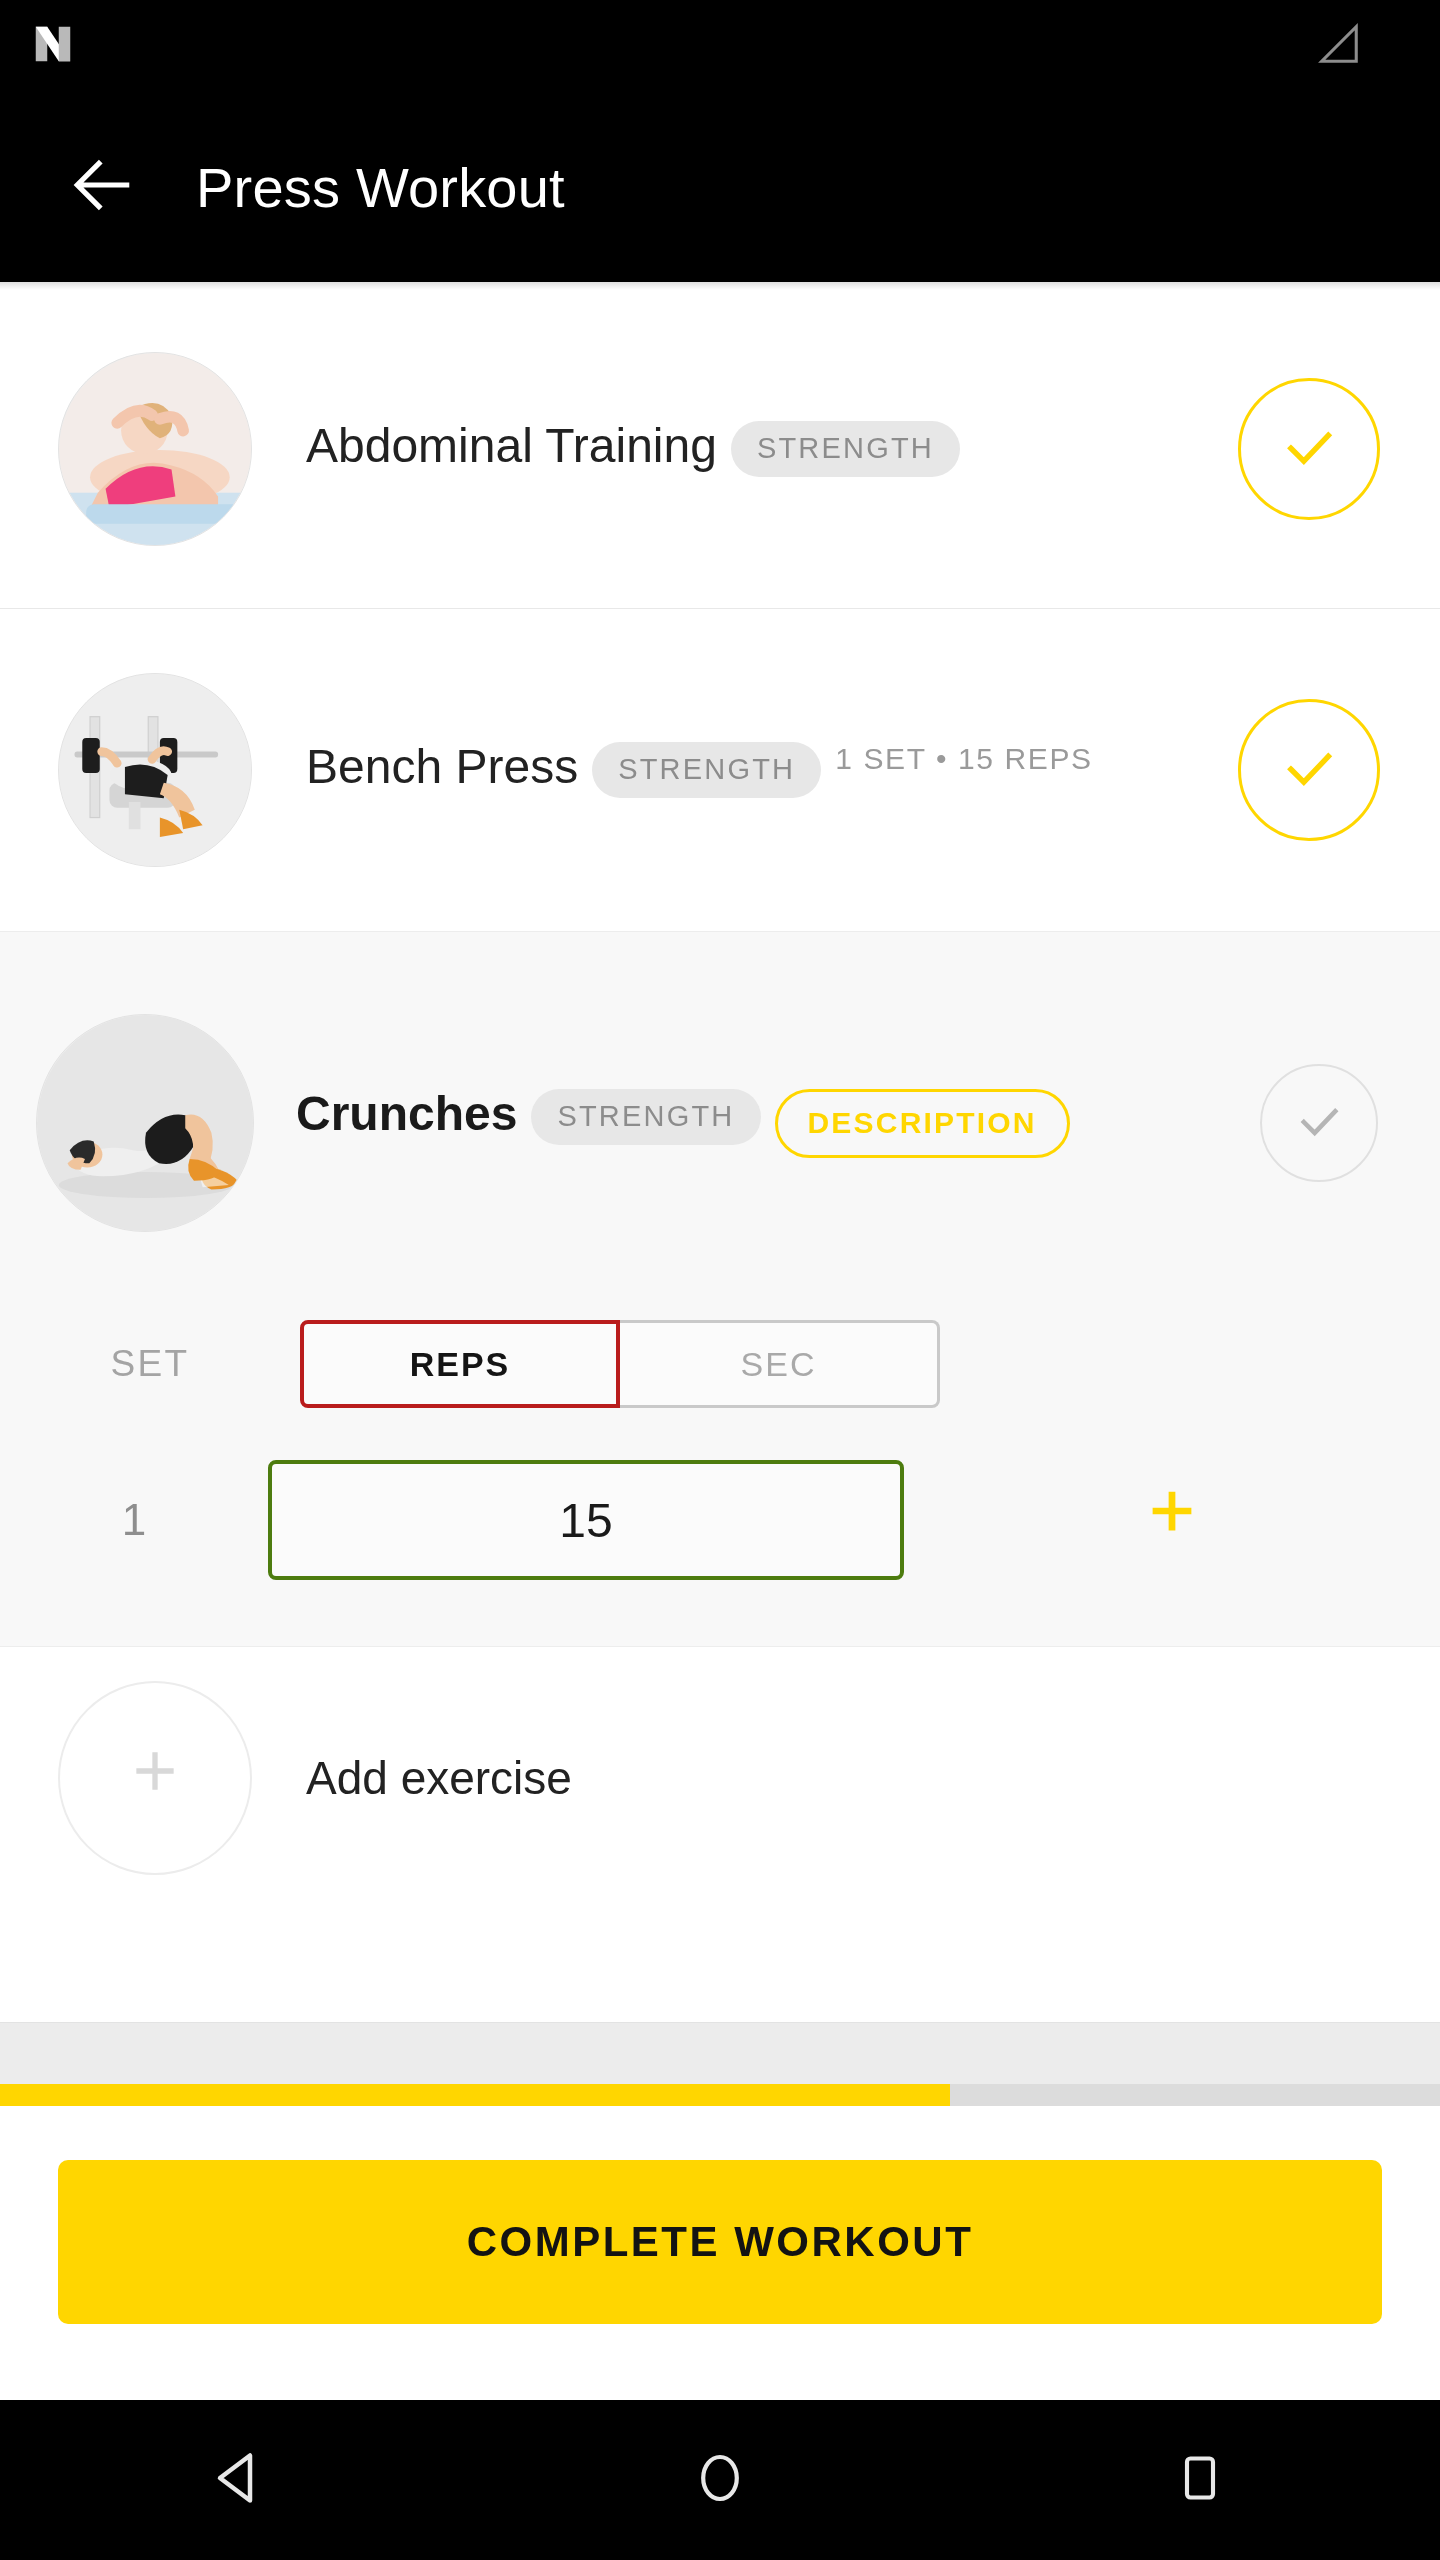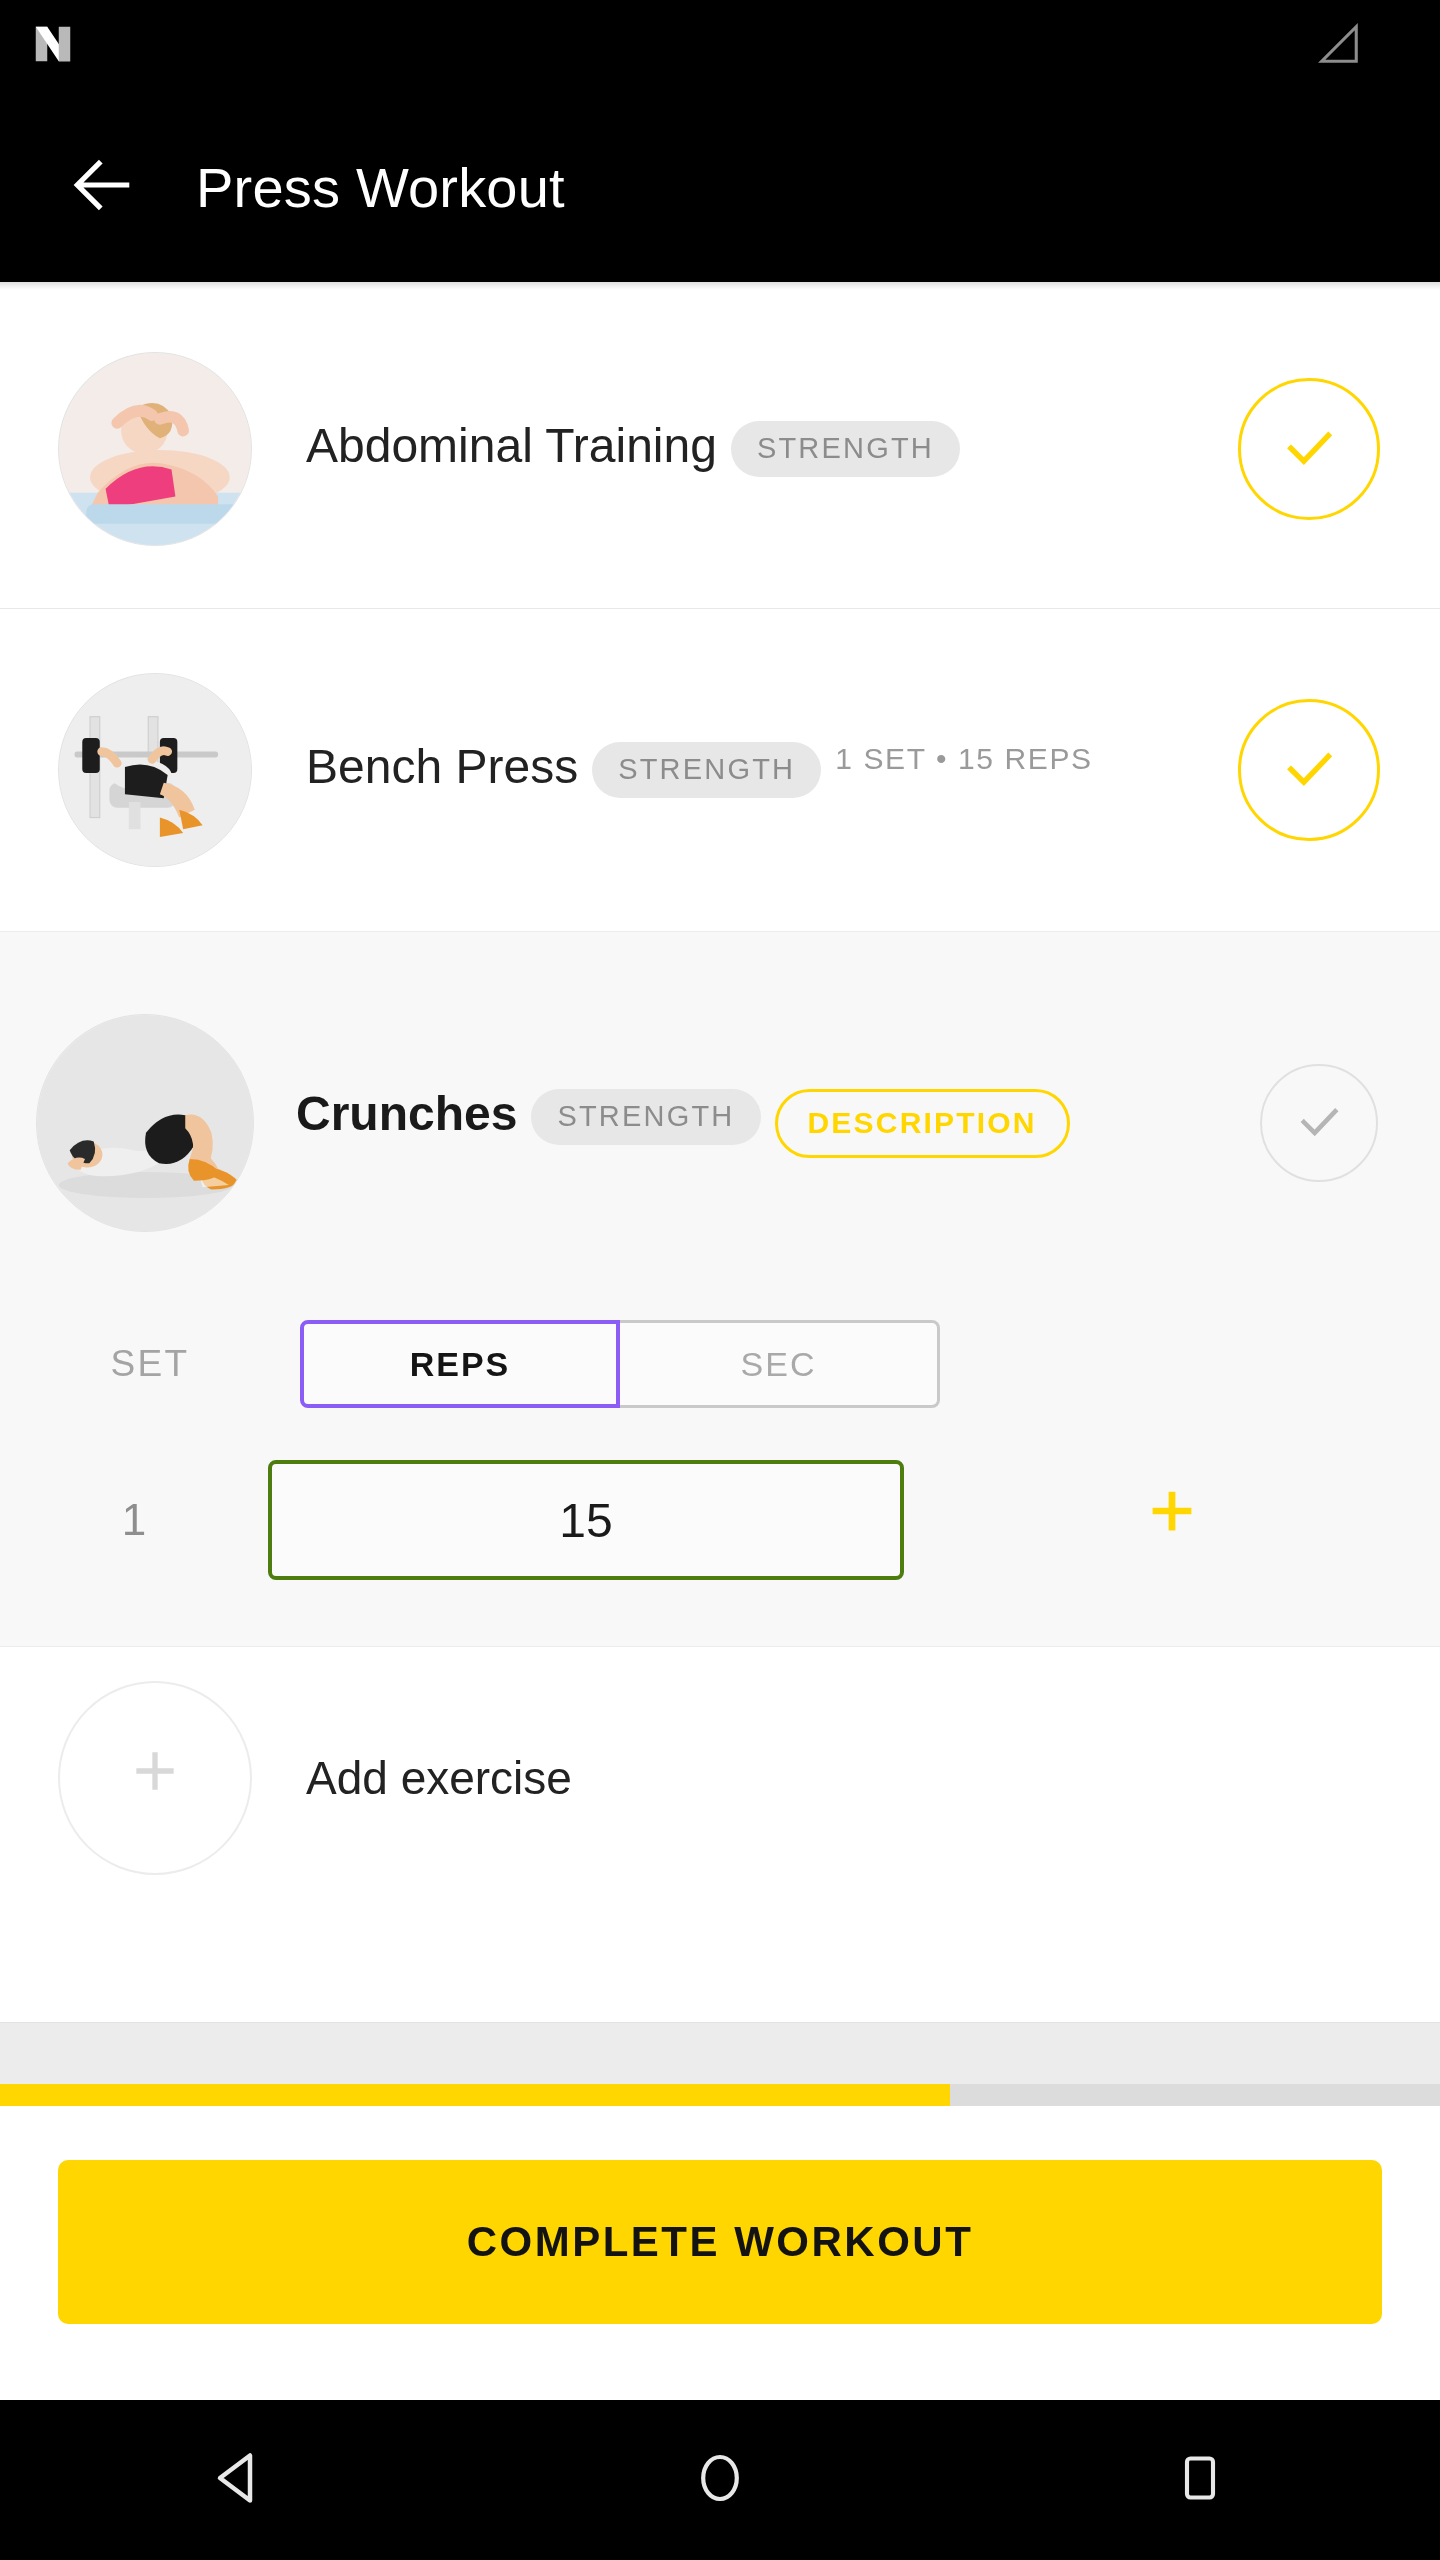--- a/index.html
+++ b/index.html
@@ -72,21 +72,21 @@
   .card-head .ex-info{ margin-left:42px; }
   .card .check{ right:62px; }
 
   .set-header{ display:flex; align-items:center; height:112px;
                padding:0 0 0 0; margin-top:-6px; }
   .col-set{ width:300px; text-align:center; font-size:37px;
             color:#a4a4a4; letter-spacing:2.4px; }
   .toggle{ display:flex; height:88px; }
   .toggle div{ display:flex; align-items:center; justify-content:center;
                font-size:34px; letter-spacing:2px; width:320px; }
-  .toggle .on{ border:4px solid #8b5cf6; border-radius:8px 0 0 8px;
+  .toggle .on{ border:4px solid #b91c1c; border-radius:8px 0 0 8px;
                color:#141414; font-weight:bold; background:#fbfbfb; z-index:2;}
   .toggle .off{ border:3px solid #c9c9c9; border-left:none;
                 border-radius:0 8px 8px 0; color:#a9a9a9; background:#fbfbfb;}
 
   .set-row{ display:flex; align-items:center; height:200px; }
   .set-num{ width:268px; text-align:center; font-size:44px; color:#8e8e8e; }
   .val-box{ width:636px; height:120px; border:4px solid #4d7c0f;
             border-radius:8px; background:#fbfbfb;
             display:flex; align-items:center; justify-content:center;
             font-size:48px; color:#1a1a1a; }

